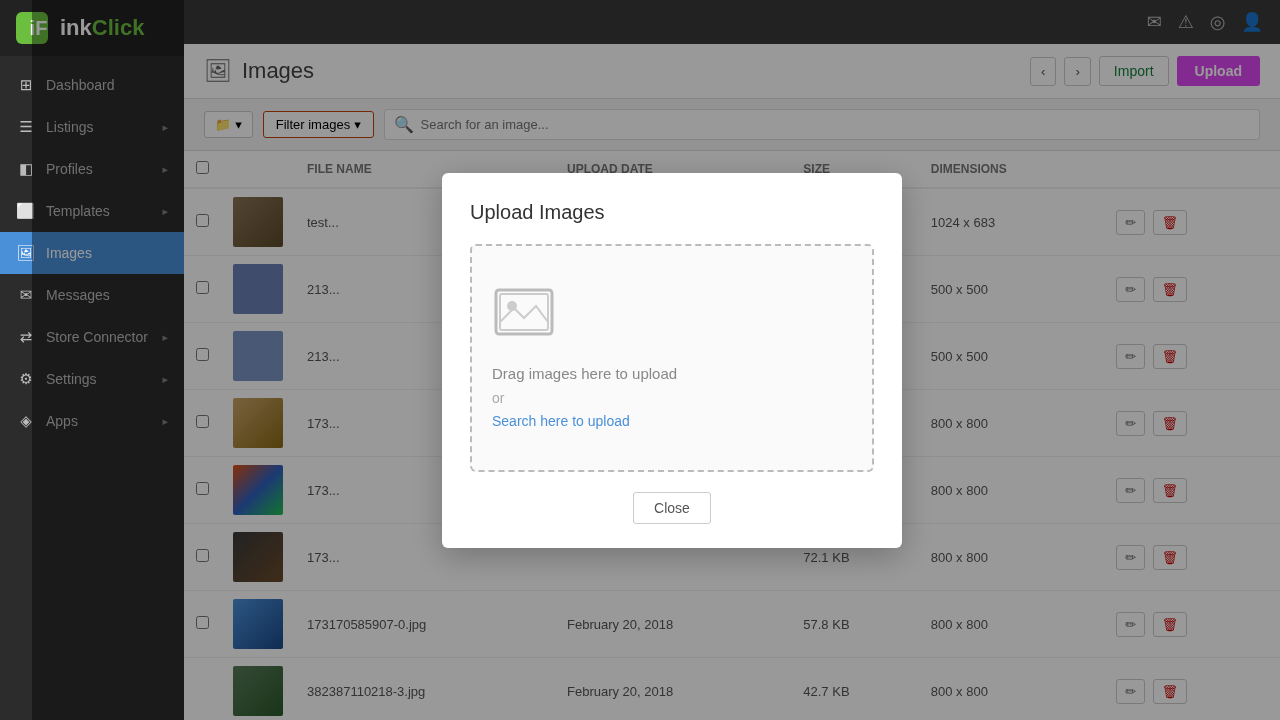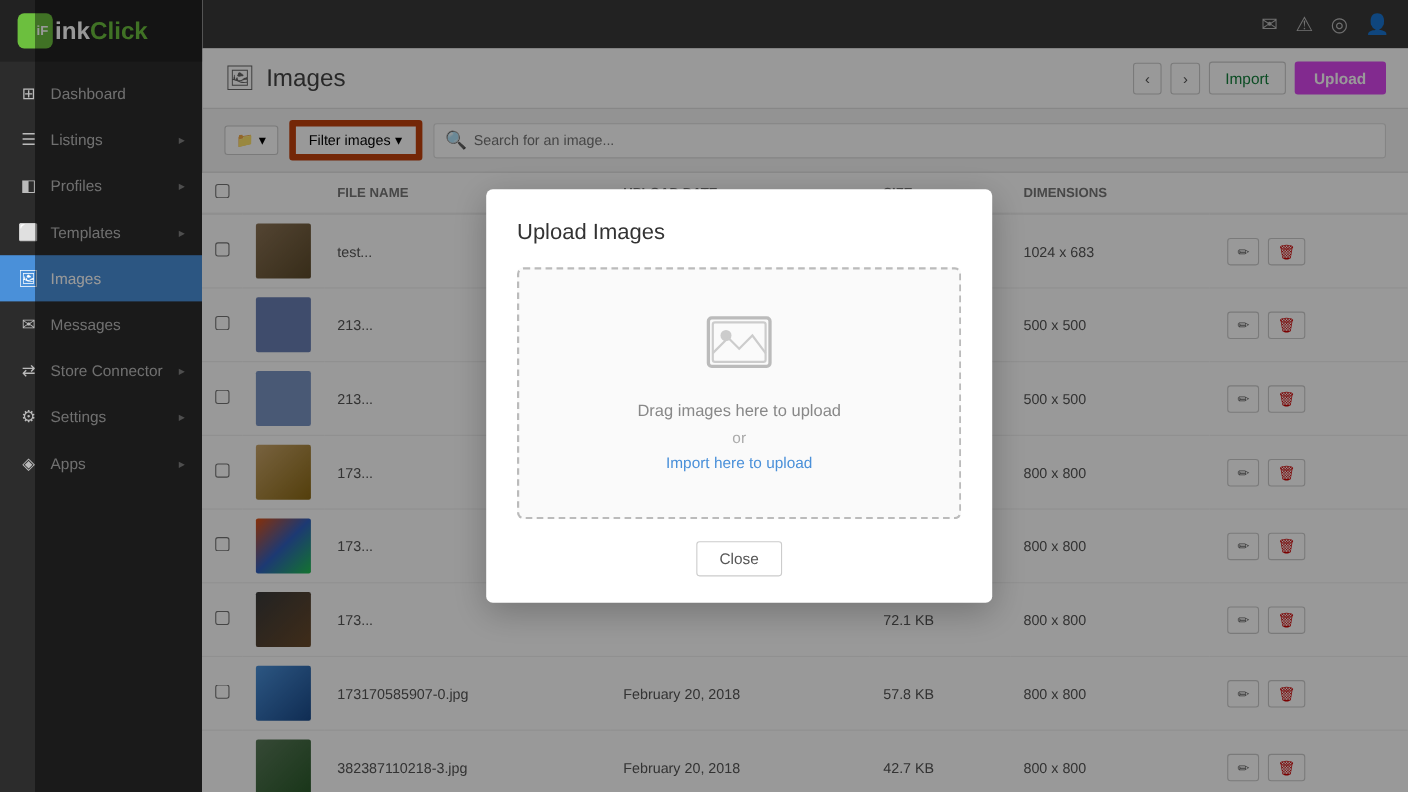--- a/index.html
+++ b/index.html
@@ -21,25 +21,25 @@
       display: flex;
       align-items: center;
     }
     .logo-text {
       font-size: 22px;
       font-weight: bold;
     }
     .logo-ink { color: #fff; }
     .logo-frog { color: #6cbf3e; }
     .logo-icon {
-      width: 32px; height: 32px; margin-right: 2px;
+      width: 32px; height: 32px; margin-right: 12px;
       background: #6cbf3e;
       border-radius: 6px;
       display: flex; align-items: center; justify-content: center;
-      color: white; font-size: 12px; font-weight: bold; padding-left: 13px;
+      color: white; font-size: 20px; font-weight: bold; padding-left: 13px;
     }
 
     .sidebar-nav { flex: 1; padding-top: 8px; }
     .nav-item {
       display: flex; align-items: center;
       padding: 12px 16px;
       cursor: pointer;
       color: #bbb;
       font-size: 14px;
       position: relative;
@@ -142,21 +142,21 @@
       background: #fff;
       border: 1px solid #ccc;
       padding: 5px 10px;
       border-radius: 3px;
       cursor: pointer;
       font-size: 13px;
       display: flex; align-items: center; gap: 4px;
     }
     .btn-filter {
       background: #fff;
-      border: 6px solid #c2410c;
+      border: 1px solid #c2410c;
       padding: 5px 12px;
       border-radius: 3px;
       cursor: pointer;
       font-size: 13px;
       display: flex; align-items: center; gap: 4px;
     }
     .search-box {
       flex: 1;
       display: flex;
       align-items: center;
@@ -213,21 +213,21 @@
     .modal-title {
       font-size: 20px;
       color: #333;
       margin-bottom: 20px;
       font-weight: 400;
     }
     .drop-zone {
       border: 2px dashed #bbb;
       border-radius: 6px;
       padding: 40px 20px;
-      text-align: center;
+      text-align: left;
       background: #fafafa;
       cursor: pointer;
       margin-bottom: 20px;
     }
     .drop-zone-icon {
       font-size: 48px;
       color: #bbb;
       margin-bottom: 16px;
     }
     .drop-text { color: #888; font-size: 15px; margin-bottom: 8px; }
@@ -508,19 +508,19 @@
         
         <svg width="64" height="52" viewBox="0 0 64 52" fill="none" xmlns="http://www.w3.org/2000/svg">
           <rect x="4" y="4" width="56" height="44" rx="3" stroke="#bbb" stroke-width="3" fill="none"></rect>
           <rect x="8" y="8" width="48" height="36" rx="2" stroke="#ccc" stroke-width="2" fill="none"></rect>
           <circle cx="20" cy="20" r="5" fill="#ccc"></circle>
           <path d="M8 36 L22 22 L32 32 L44 20 L56 36" stroke="#ccc" stroke-width="2" fill="none"></path>
         </svg>
       </div>
       <div class="drop-text">Drag images here to upload</div>
       <div class="drop-or">or</div>
-      <a class="drop-link">Import here to upload</a>
+      <a class="drop-link">Search here to upload</a>
     </div>
     <div class="modal-footer">
       <button class="btn-close">Close</button>
     </div>
   </div>
 </div>
 
 </body></html>

